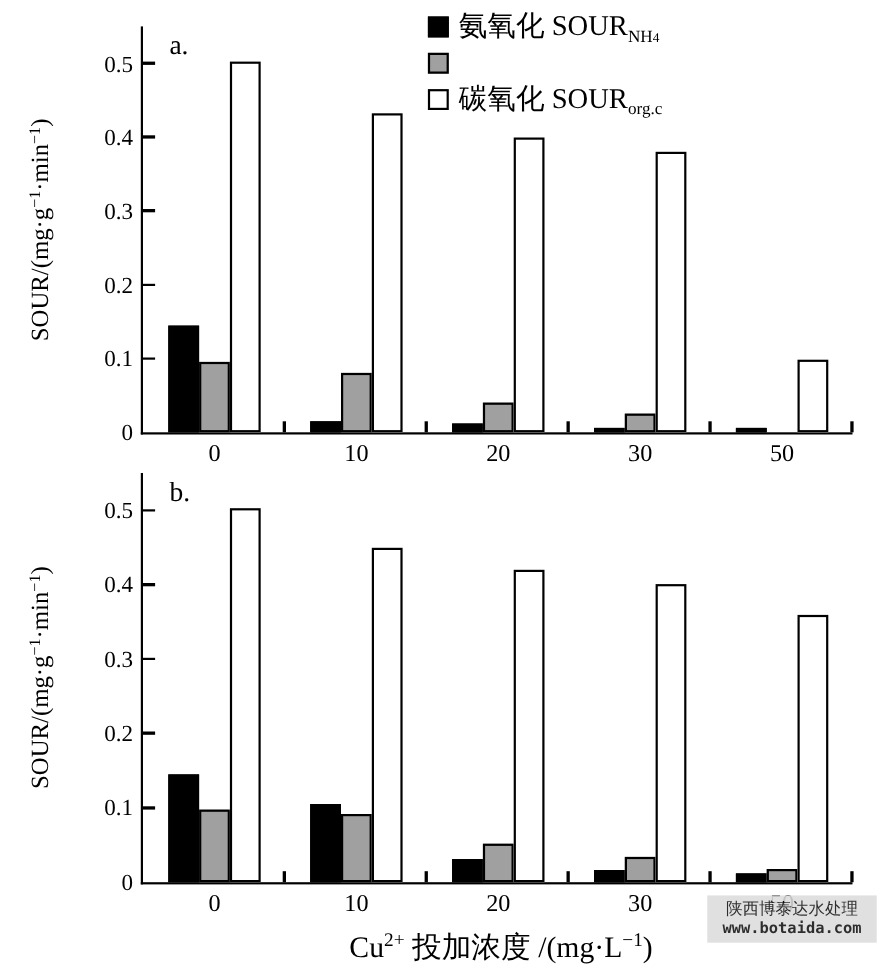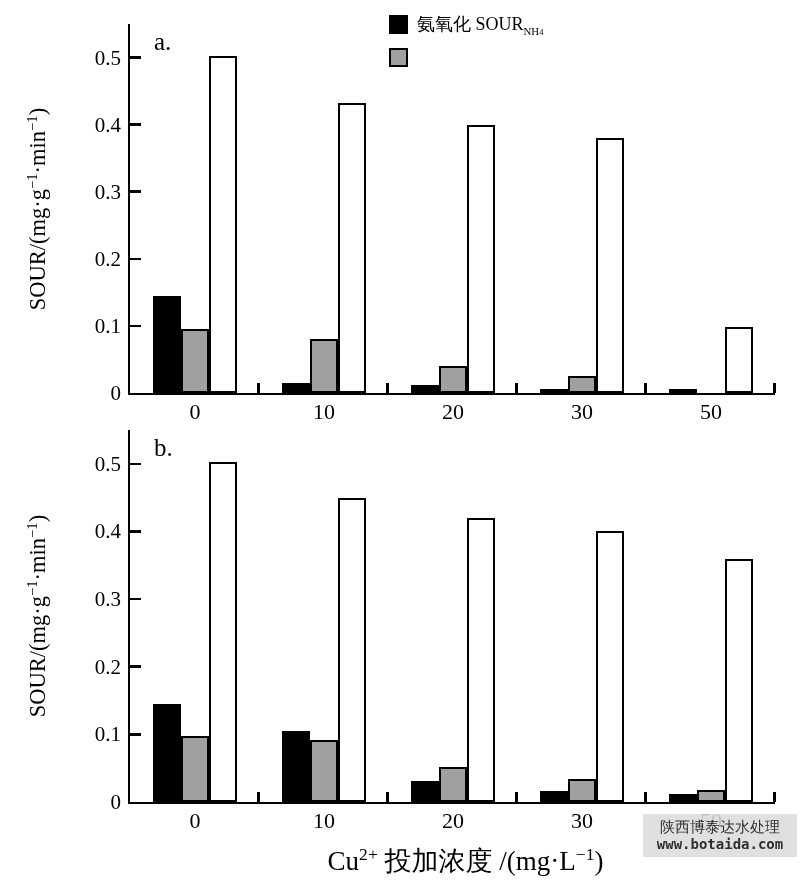--- a/index.html
+++ b/index.html
@@ -17,30 +17,30 @@
   .plot-a { left:128px; top:24px;  width:645px; height:369px; }
   .plot-b { left:128px; top:430px; width:645px; height:372px; }
 
   .ytick  { position:absolute; left:0; width:11px; height:2.5px; background:#000; }
   .ylab   { position:absolute; left:-64px; width:55px; text-align:right;
             font-size:21px; line-height:26px; }
   .btick  { position:absolute; bottom:0; width:2.5px; height:10px; background:#000; }
   .bar    { position:absolute; bottom:0; box-sizing:border-box; border:2px solid #000; }
   .xlab   { position:absolute; width:84px; text-align:center; font-size:22px; line-height:26px; }
   .pletter{ position:absolute; left:24px; top:4px; font-size:25px; }
-  .xtitle { position:absolute; left:13px; width:100%; text-align:center; font-size:27px; line-height:32px; }
+  .xtitle { position:absolute; left:3px; width:100%; text-align:center; font-size:27px; line-height:32px; }
   .ytitle { position:absolute; width:340px; height:34px; line-height:34px; text-align:center;
             font-size:22.5px; transform:rotate(-90deg); }
   .sup    { font-size:0.65em; vertical-align:0.55em; }
 
   
   .legend { position:absolute; left:389px; top:8px; }
   .lg-row { display:flex; align-items:center; height:33px; }
   .lg-swatch { width:15px; height:15px; border:2px solid #000; margin-right:9px; flex:none; }
-  .lg-text { font-size:18px; white-space:nowrap; }
+  .lg-text { font-size:26px; white-space:nowrap; }
   .lg-text sub { font-size:0.6em; }
   .lg-subsub { font-size:0.78em; }
 
   
   .watermark {
     position:absolute; left:643px; top:814px; width:150px;
     background:#dcdcdc; opacity:0.88; padding:3px 2px 4px 2px;
     text-align:center; z-index:5; color:#111;
   }
   .wm1 { font-family:"Liberation Sans","DejaVu Sans",sans-serif; font-size:15px; line-height:19px; }
@@ -52,20 +52,24 @@
 
 <div class="figure">
 
   <div class="legend">
     <div class="lg-row">
       <span class="lg-swatch" style="background: rgb(0, 0, 0);"></span>
       <span class="lg-text"><span>氨氧化 SOUR</span><sub><span>NH</span><span class="lg-subsub">4</span></sub></span>
     </div>
     <div class="lg-row">
       <span class="lg-swatch" style="background: rgb(160, 160, 160);"></span>
+    </div>
+    <div class="lg-row">
+      <span class="lg-swatch" style="background: rgb(255, 255, 255);"></span>
+      <span class="lg-text"><span>碳氧化 SOUR</span><sub><span>org.c</span><span class="lg-subsub"></span></sub></span>
     </div>
   </div>
 
   <div class="plot plot-a">
       <div class="ylab" style="top: 356px;">0</div>
       <div class="ytick" style="top: 300.659px;"></div>
       <div class="ylab" style="top: 288.909px;">0.1</div>
       <div class="ytick" style="top: 233.568px;"></div>
       <div class="ylab" style="top: 221.818px;">0.2</div>
       <div class="ytick" style="top: 166.477px;"></div>

